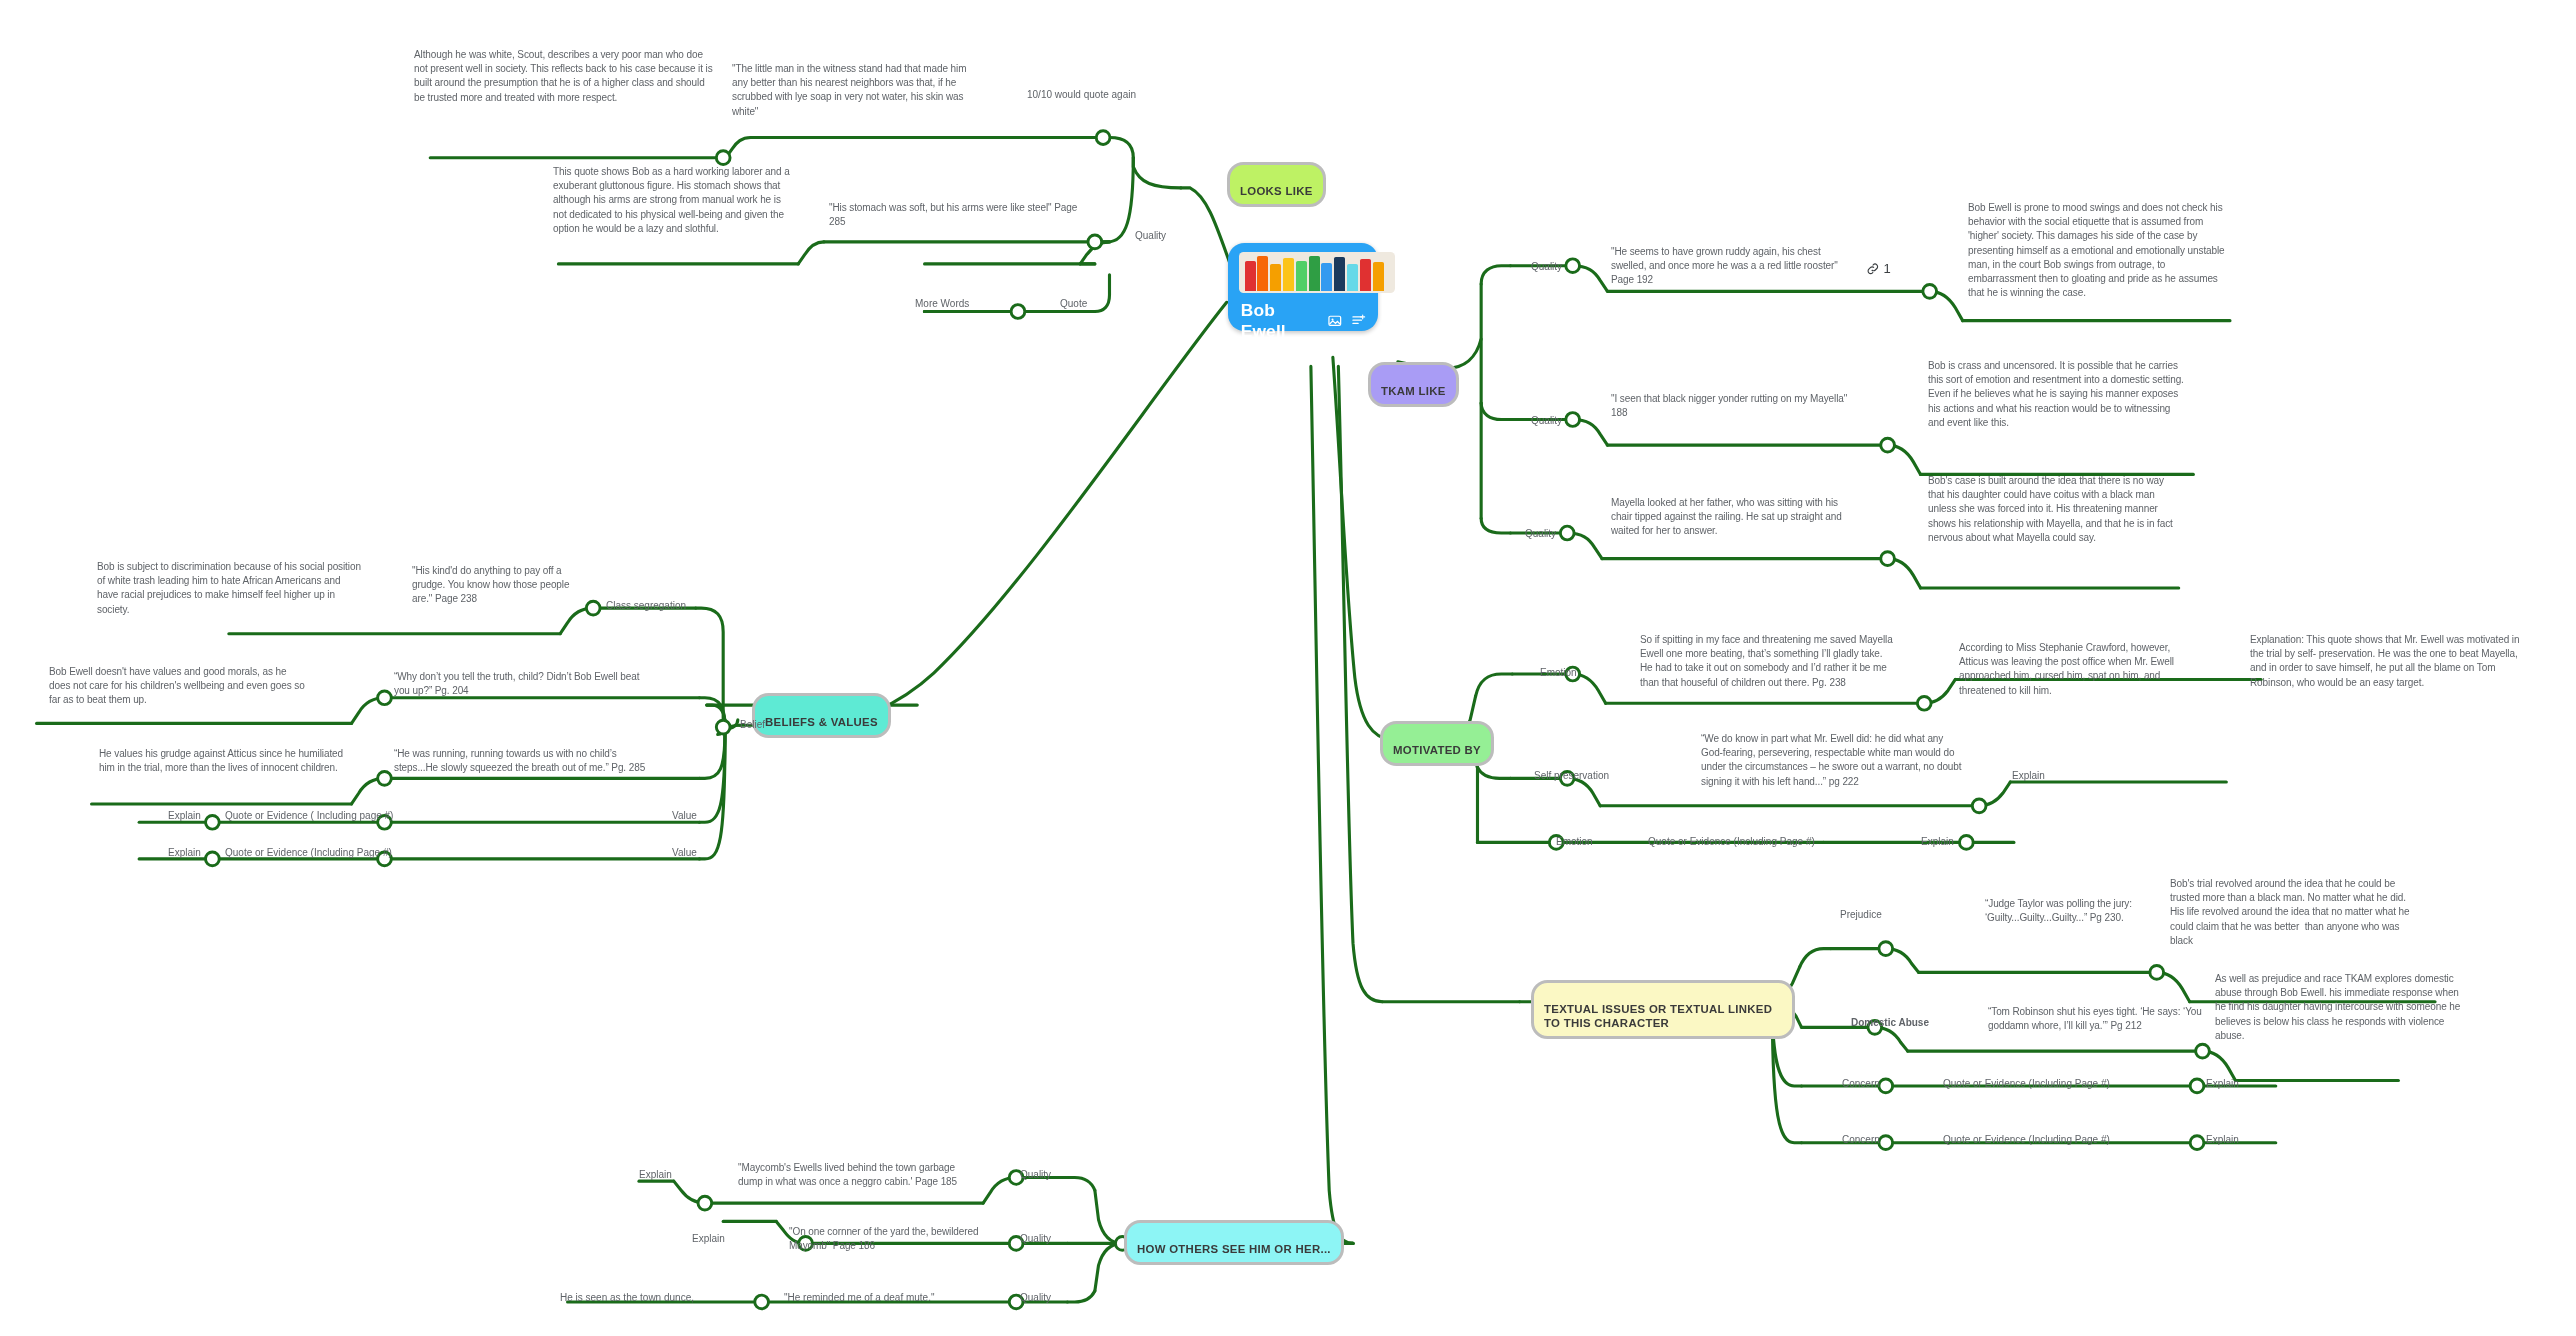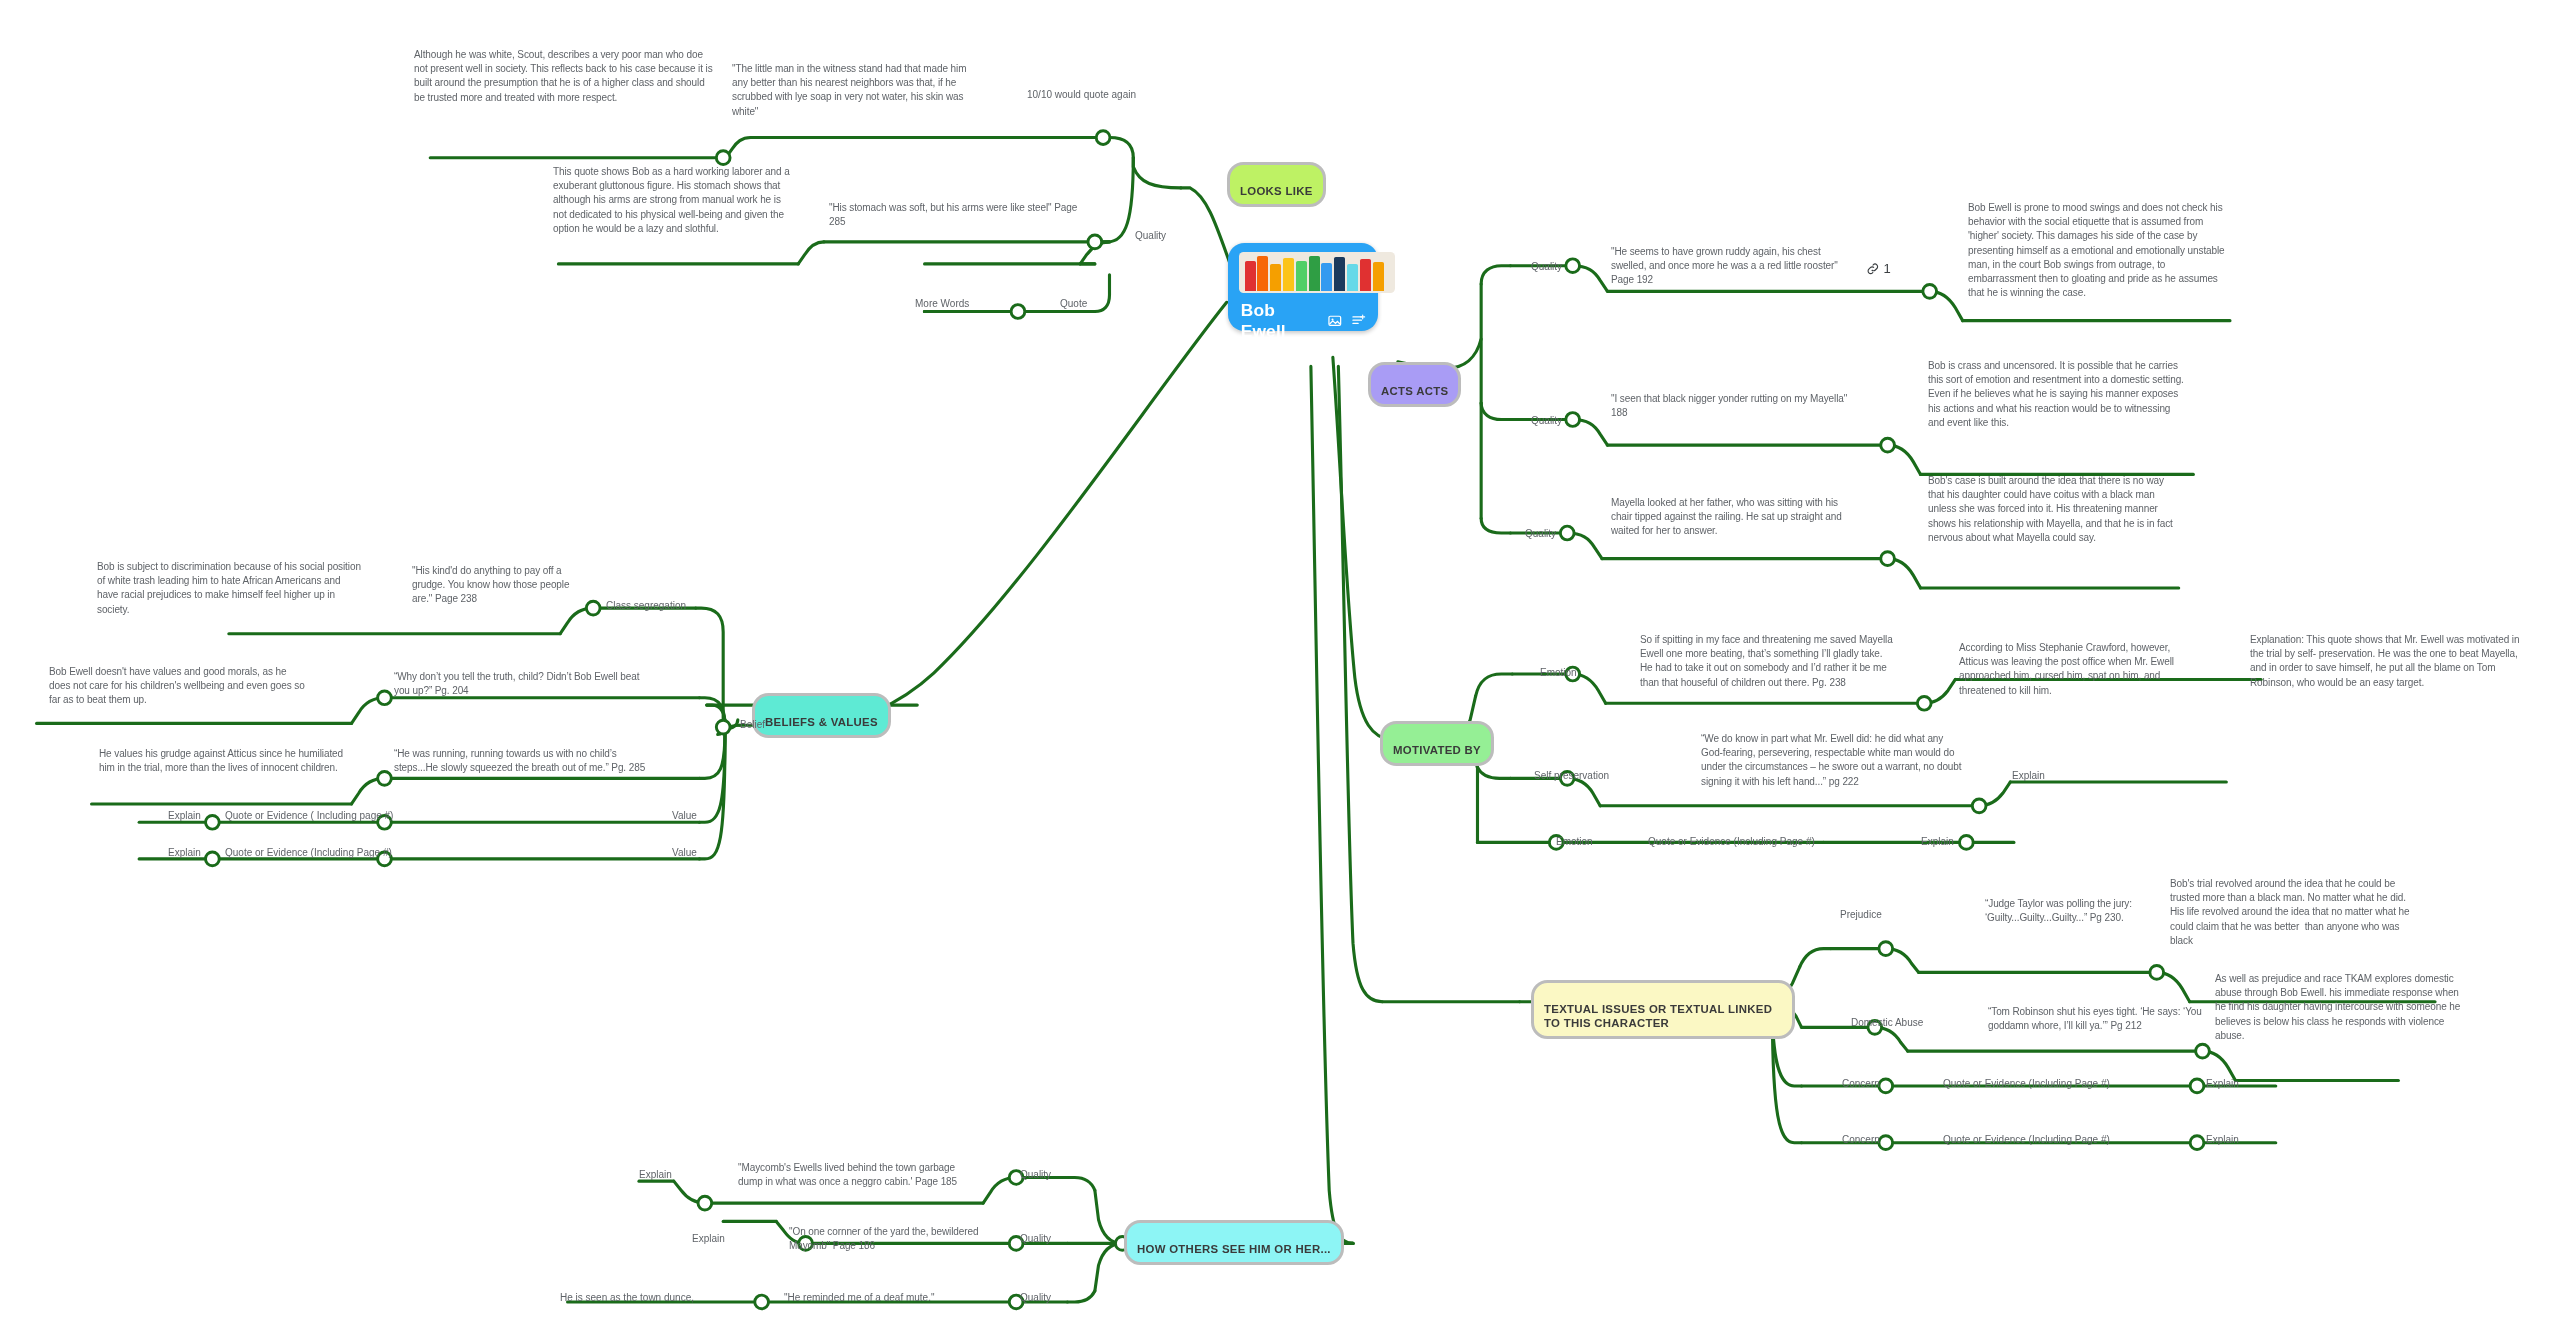--- a/index.html
+++ b/index.html
@@ -339,21 +339,21 @@
         </svg>
       </span>
     </div>
   </div>
 
   <div class="badge" style="left:1227px; top:162px; background:#bef264;">
     <span>LOOKS LIKE</span>
   </div>
 
   <div class="badge" style="left:1368px; top:362px; background:#a99cf5;">
-    <span>ACTS ACTS</span>
+    <span>TKAM LIKE</span>
   </div>
 
   <div class="badge" style="left:752px; top:693px; background:#5eead4;">
     <span>BELIEFS &amp; VALUES</span>
   </div>
 
   <div class="badge" style="left:1380px; top:721px; background:#95ef95;">
     <span>MOTIVATED BY</span>
   </div>
 
@@ -430,21 +430,21 @@
   <div class="txt" style="left:2250px; top:633px; width:273px;">Explanation: This quote shows that Mr. Ewell was motivated in the trial by self- preservation. He was the one to beat Mayella, and in order to save himself, he put all the blame on Tom Robinson, who would be an easy target.</div>
 
   <div class="lbl" style="left:1556px; top:835px;">Emotion</div>
   <div class="lbl" style="left:1648px; top:835px;">Quote or Evidence (Including Page #)</div>
   <div class="lbl" style="left:1921px; top:835px;">Explain</div>
 
   <div class="lbl" style="left:1840px; top:908px;">Prejudice</div>
   <div class="txt" style="left:1985px; top:897px; width:194px;">“Judge Taylor was polling the jury: ‘Guilty...Guilty...Guilty...” Pg 230.</div>
   <div class="txt" style="left:2170px; top:877px; width:245px;">Bob's trial revolved around the idea that he could be trusted more than a black man. No matter what he did. His life revolved around the idea that no matter what he could claim that he was better  than anyone who was black</div>
 
-  <div class="lbl" style="left:1851px; top:1016px;">Domestic Abuse</div>
+  <div class="lbl" style="left:1851px; top:1016px;font-weight:bold;">Domestic Abuse</div>
   <div class="txt" style="left:1988px; top:1005px; width:218px;">“Tom Robinson shut his eyes tight. ‘He says: ‘You goddamn whore, I’ll kill ya.’” Pg 212</div>
   <div class="txt" style="left:2215px; top:972px; width:249px;">As well as prejudice and race TKAM explores domestic abuse through Bob Ewell. his immediate response when he find his daughter having intercourse with someone he believes is below his class he responds with violence abuse.</div>
 
   <div class="lbl" style="left:1842px; top:1077px;">Concern</div>
   <div class="lbl" style="left:1943px; top:1077px;">Quote or Evidence (Including Page #)</div>
   <div class="lbl" style="left:2206px; top:1077px;">Explain</div>
 
   <div class="lbl" style="left:1842px; top:1133px;">Concern</div>
   <div class="lbl" style="left:1943px; top:1133px;">Quote or Evidence (Including Page #)</div>
   <div class="lbl" style="left:2206px; top:1133px;">Explain</div>

